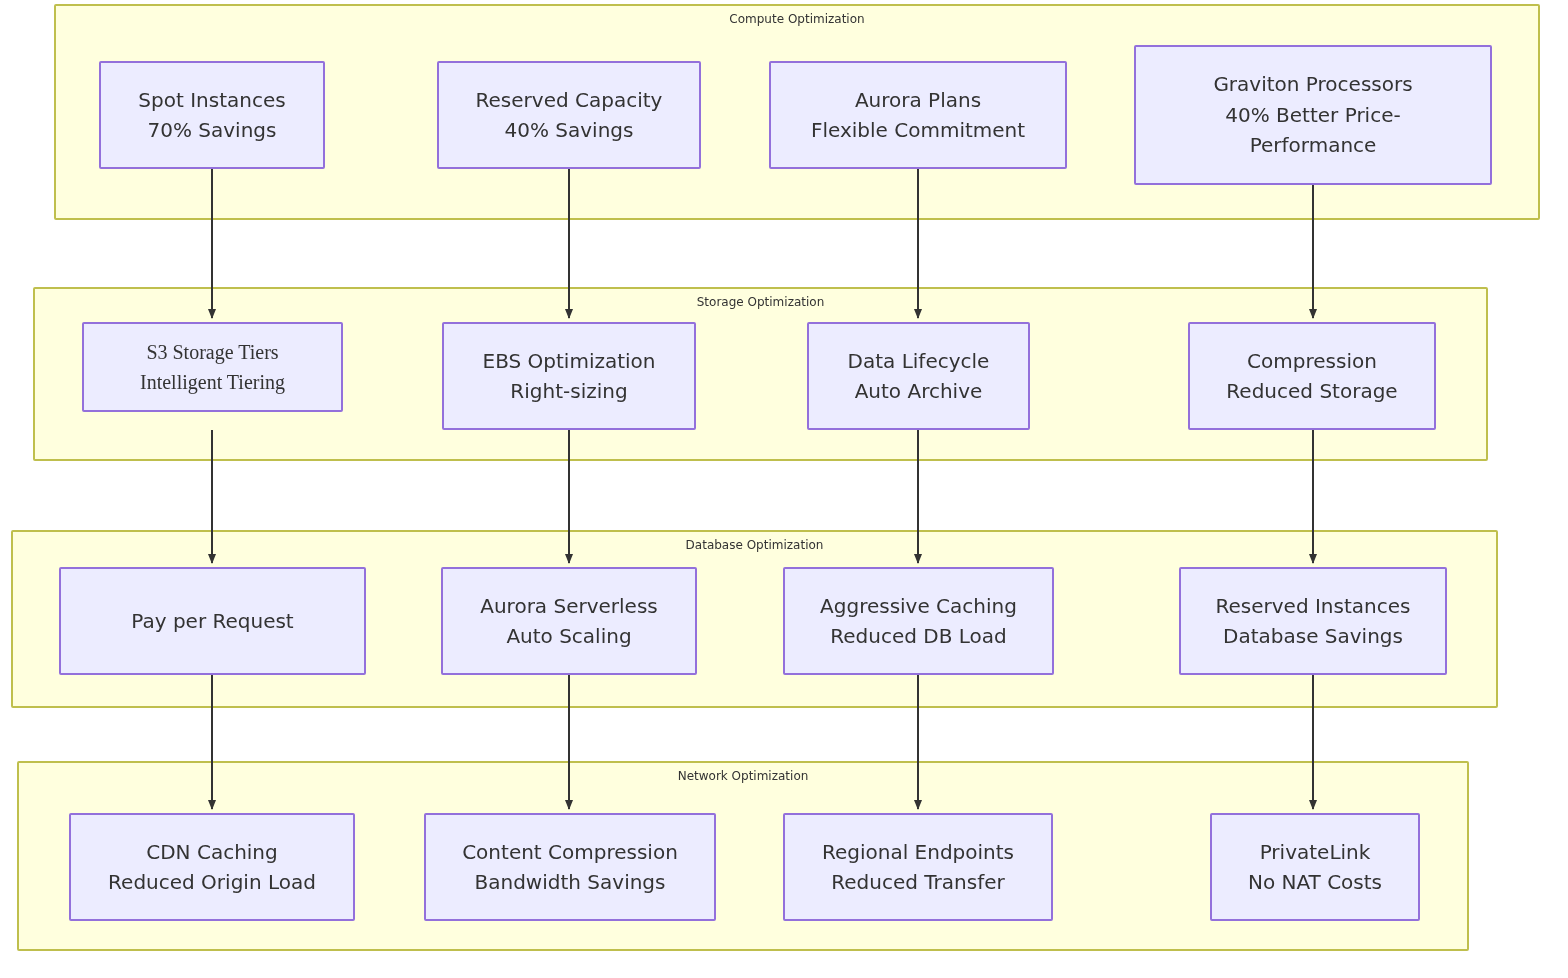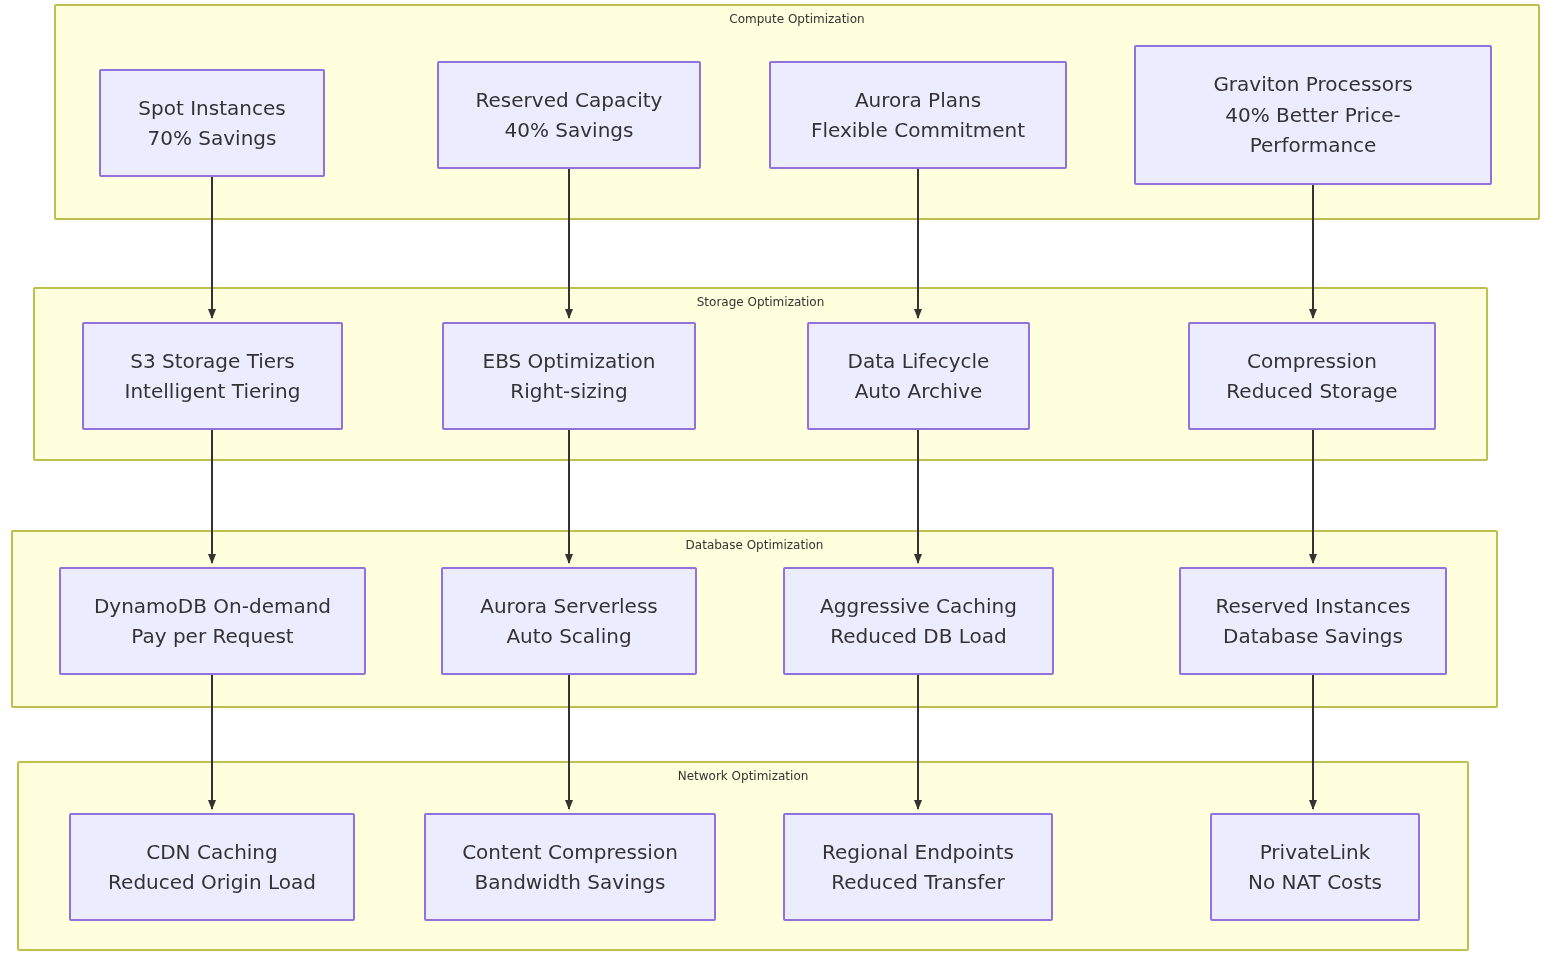--- a/index.html
+++ b/index.html
@@ -94,55 +94,54 @@
         <div class="cluster-label">Storage Optimization</div>
       </div>
       <div class="cluster" style="left: 11px; top: 530px; width: 1487px; height: 178px;">
         <div class="cluster-label">Database Optimization</div>
       </div>
       <div class="cluster" style="left: 17px; top: 761px; width: 1452px; height: 190px;">
         <div class="cluster-label">Network Optimization</div>
       </div>
     </div>
   <div id="node-layer">
-      <div class="node" style="left: 99px; top: 69px; width: 226px; height: 108px;">
+      <div class="node" style="left: 99px; top: 61px; width: 226px; height: 108px;">
         <span class="ln">Spot Instances</span>
         <span class="ln">70% Savings</span>
       </div>
       <div class="node" style="left: 437px; top: 61px; width: 264px; height: 108px;">
         <span class="ln">Reserved Capacity</span>
         <span class="ln">40% Savings</span>
       </div>
       <div class="node" style="left: 769px; top: 61px; width: 298px; height: 108px;">
         <span class="ln">Aurora Plans</span>
         <span class="ln">Flexible Commitment</span>
       </div>
       <div class="node" style="left: 1134px; top: 45px; width: 358px; height: 140px;">
         <span class="ln">Graviton Processors</span>
         <span class="ln">40% Better Price-</span>
         <span class="ln">Performance</span>
       </div>
-      <div class="node" style="left: 82px; top: 322px; width: 261px; height: 108px;">
+      <div class="node" style="left: 82px; top: 322px; width: 261px; height: 90px; font-family: Liberation Serif, serif;">
         <span class="ln">S3 Storage Tiers</span>
         <span class="ln">Intelligent Tiering</span>
       </div>
       <div class="node" style="left: 442px; top: 322px; width: 254px; height: 108px;">
         <span class="ln">EBS Optimization</span>
         <span class="ln">Right-sizing</span>
       </div>
       <div class="node" style="left: 807px; top: 322px; width: 223px; height: 108px;">
         <span class="ln">Data Lifecycle</span>
         <span class="ln">Auto Archive</span>
       </div>
       <div class="node" style="left: 1188px; top: 322px; width: 248px; height: 108px;">
         <span class="ln">Compression</span>
         <span class="ln">Reduced Storage</span>
       </div>
       <div class="node" style="left: 59px; top: 567px; width: 307px; height: 108px;">
-        <span class="ln">DynamoDB On-demand</span>
         <span class="ln">Pay per Request</span>
       </div>
       <div class="node" style="left: 441px; top: 567px; width: 256px; height: 108px;">
         <span class="ln">Aurora Serverless</span>
         <span class="ln">Auto Scaling</span>
       </div>
       <div class="node" style="left: 783px; top: 567px; width: 271px; height: 108px;">
         <span class="ln">Aggressive Caching</span>
         <span class="ln">Reduced DB Load</span>
       </div>

